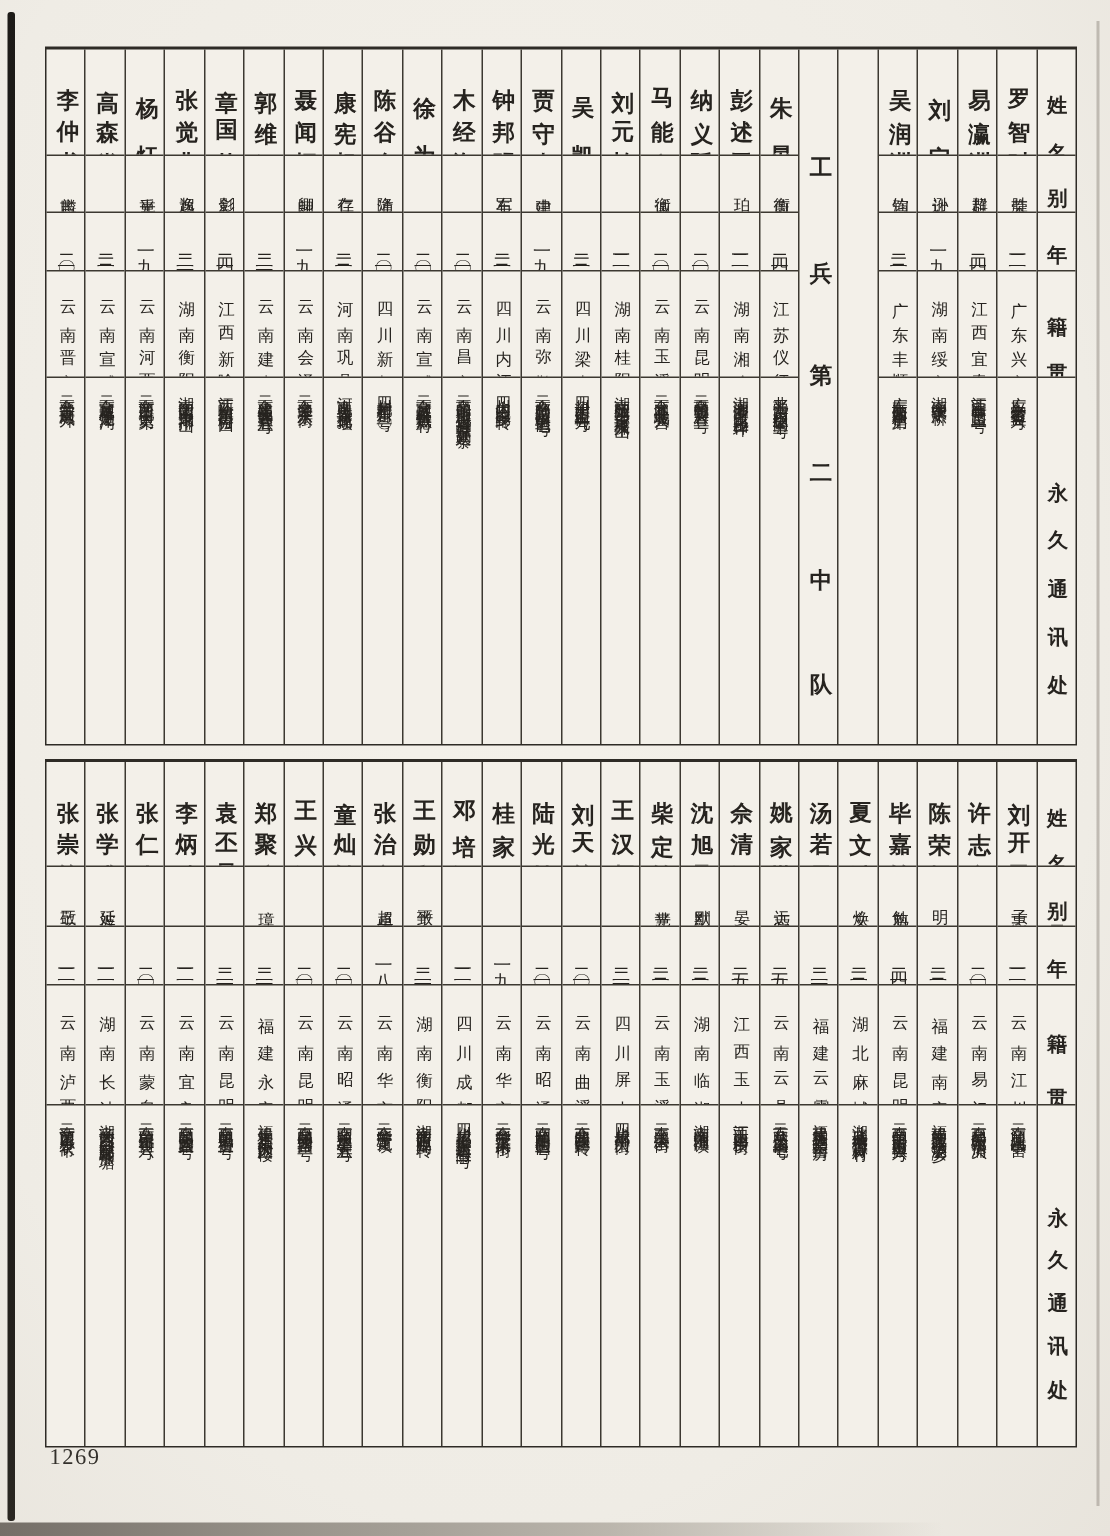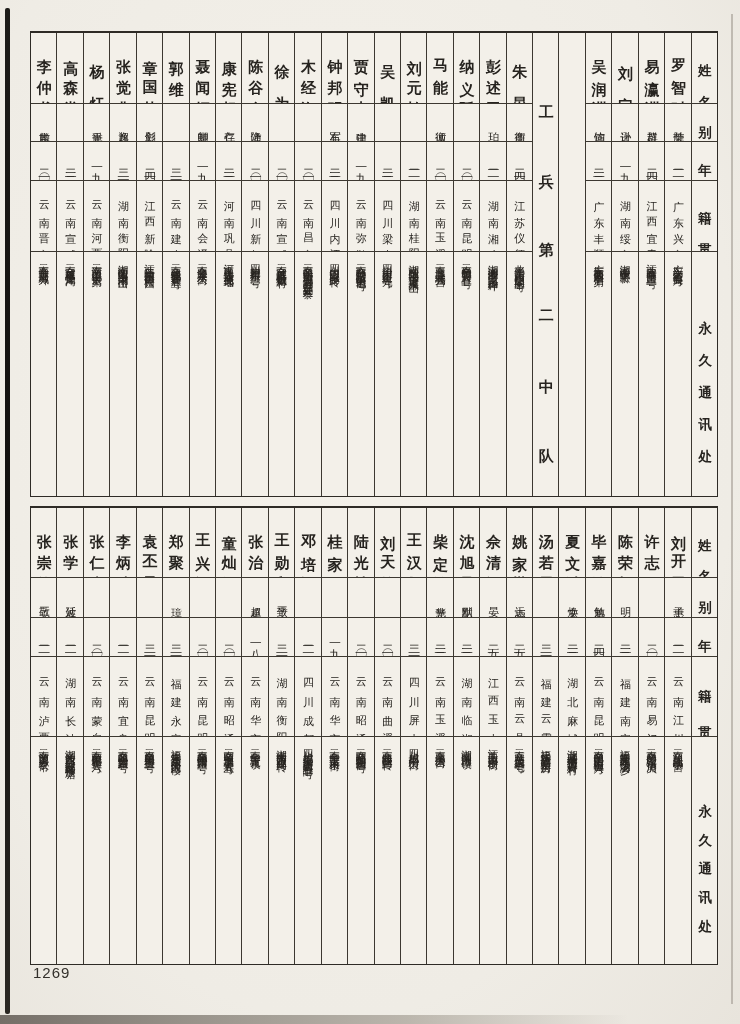--- a/index.html
+++ b/index.html
@@ -47,21 +47,21 @@
   .col.header .cell.alias,.col.header .cell.age{font-size:13.5px;justify-content:space-around;padding:2px 0;}
   .col.header .cell.addr{font-size:13.5px;justify-content:space-around;padding:42px 0;letter-spacing:0;}
 
   
   .col.divider-blank{background:transparent;}
   .col.divider-label .cell.full{flex:1 1 auto;border-bottom:none;font-size:15px;font-weight:600;
     justify-content:space-around;padding:26px 0;}
   .col.divider-blank .cell.full{flex:1 1 auto;border-bottom:none;}
 
   .page-number{position:absolute;left:33px;top:964px;font-size:15px;color:#33302b;
-    font-family:Liberation Sans, sans-serif;letter-spacing:1px;}
+    font-family:Liberation Serif, serif;letter-spacing:1px;}
 </style>
 </head>
 <body>
 
 <div class="page">
   <div class="scan-left-bar"></div>
   <div class="scan-right-line"></div>
   <div class="scan-bottom-smudge"></div>
 
   <section class="roster top" id="table-top">

